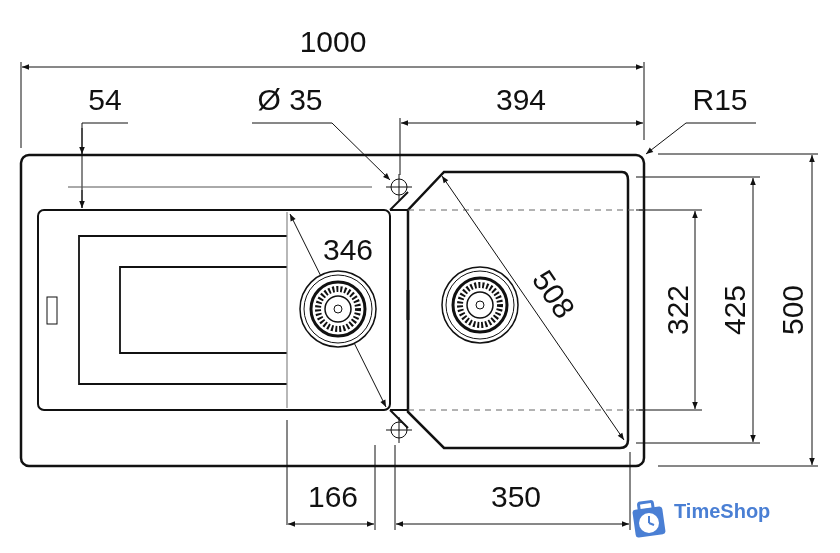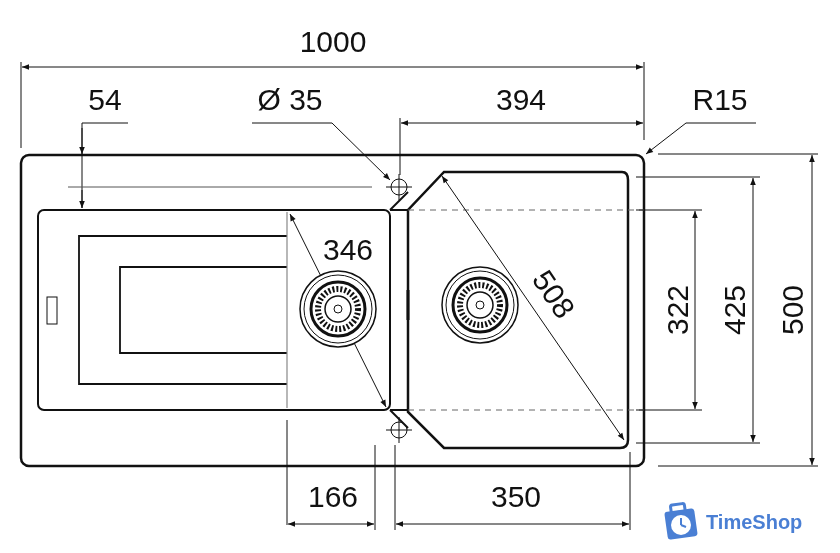--- a/index.html
+++ b/index.html
@@ -1,19 +1,19 @@
 <!DOCTYPE html>
 <html><head>
 <meta charset="utf-8">
 <style>
   html, body { margin:0; padding:0; background:#ffffff; }
   body { width:840px; height:553px; position:relative; overflow:hidden; font-family:"Liberation Sans", sans-serif; }
   svg.drawing { position:absolute; left:0; top:0; }
   .dim { font-family:"Liberation Sans", sans-serif; font-size:30px; fill:#111; }
-  .logo { position:absolute; left:660px; top:500px; width:170px; height:44px; display:flex; align-items:center; }
+  .logo { position:absolute; left:628px; top:500px; width:170px; height:44px; display:flex; }
   .logo-text { font-family:"Liberation Sans", sans-serif; font-weight:bold; font-size:20px; color:#4a7fd4; margin-left:4px; }
 </style>
 </head>
 <body>
 
 <svg class="drawing" width="840" height="553" viewBox="0 0 840 553" xmlns="http://www.w3.org/2000/svg">
   <defs>
     <marker id="arr" viewBox="0 0 10 10" refX="10" refY="5" markerWidth="10" markerHeight="7" orient="auto-start-reverse">
       <path d="M0,1 L10,5 L0,9 z" fill="#111"></path>
     </marker>

